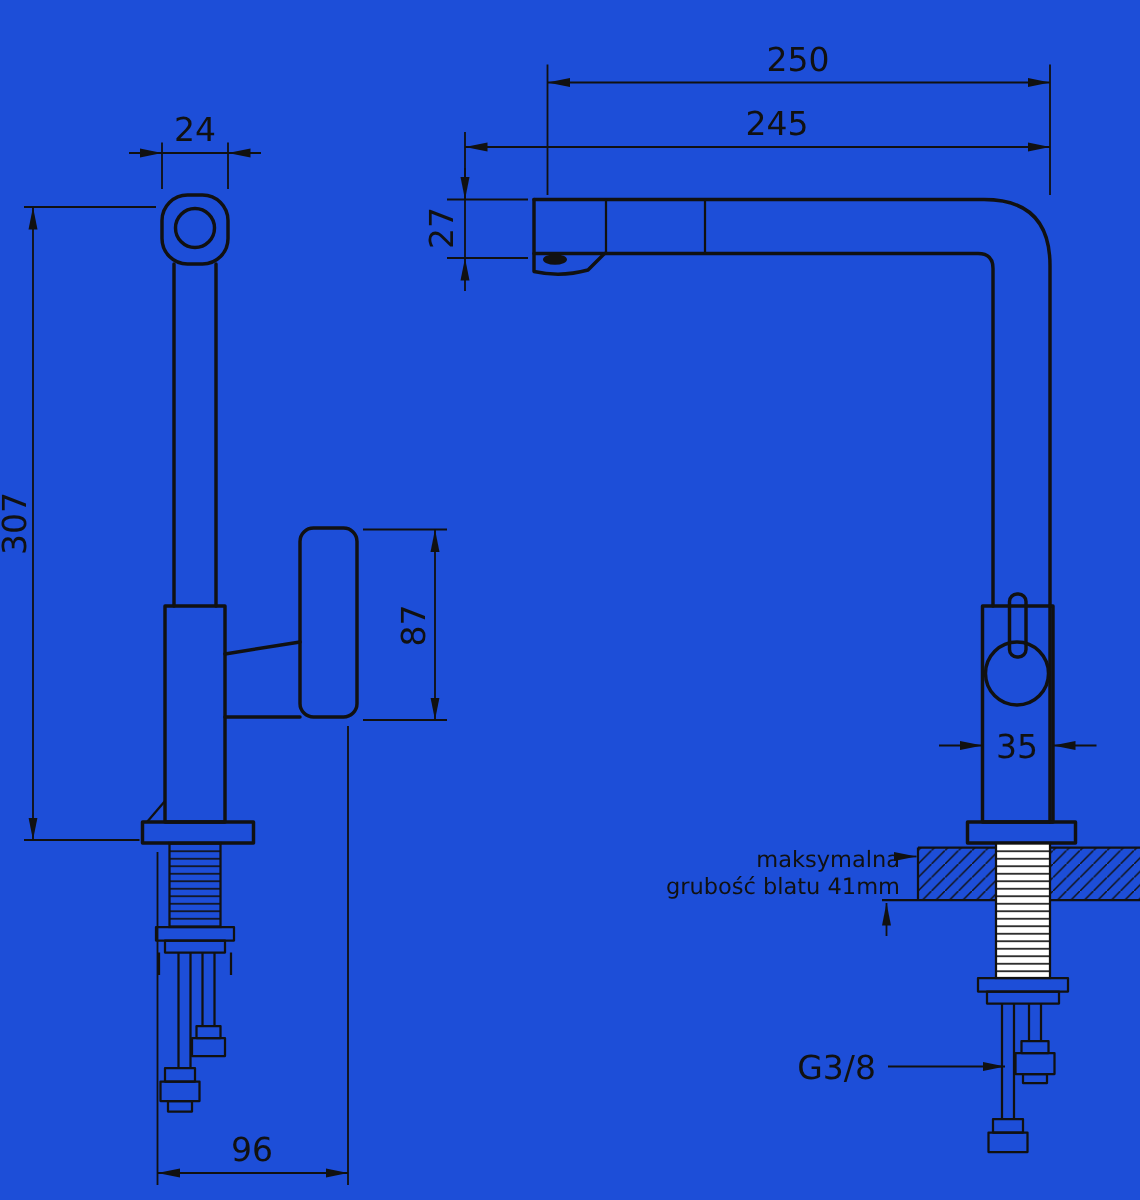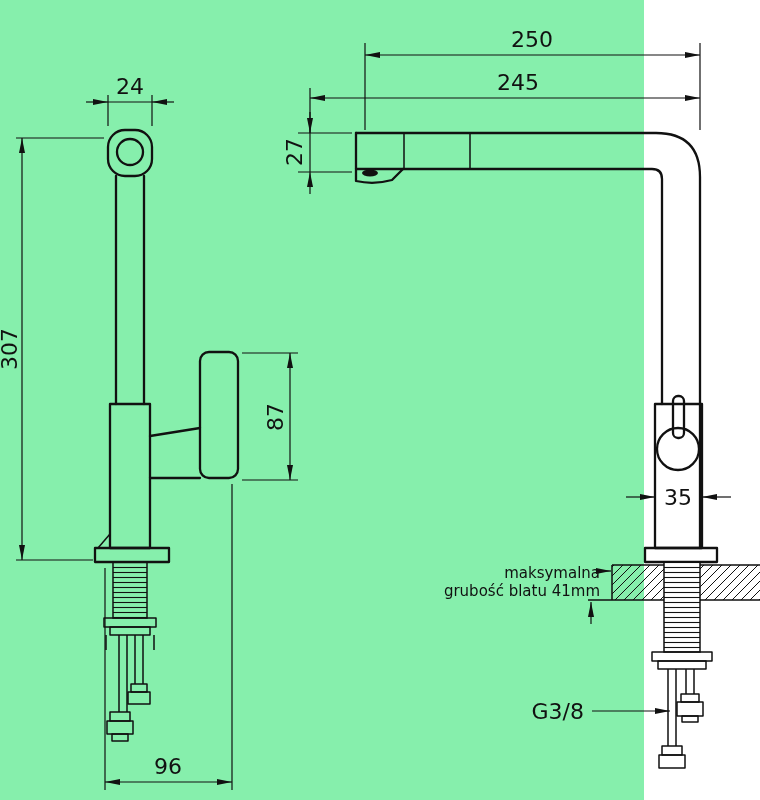--- a/index.html
+++ b/index.html
@@ -1,16 +1,16 @@
 <!DOCTYPE html>
 <html><head>
 <meta charset="utf-8">
 <style>
   html,body{margin:0;padding:0;background:#fff;}
-  .stage{width:644px;height:800px;background:#86efac;position:relative;font-family:"DejaVu Sans",sans-serif;}
+  .stage{width:760px;height:800px;background:#1d4ed8;position:relative;font-family:"DejaVu Sans",sans-serif;}
   svg{display:block;}
   .obj{fill:none;stroke:#111;stroke-width:2.3;stroke-linejoin:round;stroke-linecap:round;}
   .objthin{fill:none;stroke:#111;stroke-width:1.5;stroke-linejoin:round;}
   .dim{fill:none;stroke:#111;stroke-width:1.2;}
   .dimlabel{font-family:"DejaVu Sans",sans-serif;font-size:22px;fill:#111;text-anchor:middle;}
   .notelabel{font-family:"DejaVu Sans",sans-serif;font-size:15px;fill:#111;text-anchor:end;}
   .glabel{font-family:"DejaVu Sans",sans-serif;font-size:22px;fill:#111;text-anchor:end;}
 </style>
 </head>
 <body>

